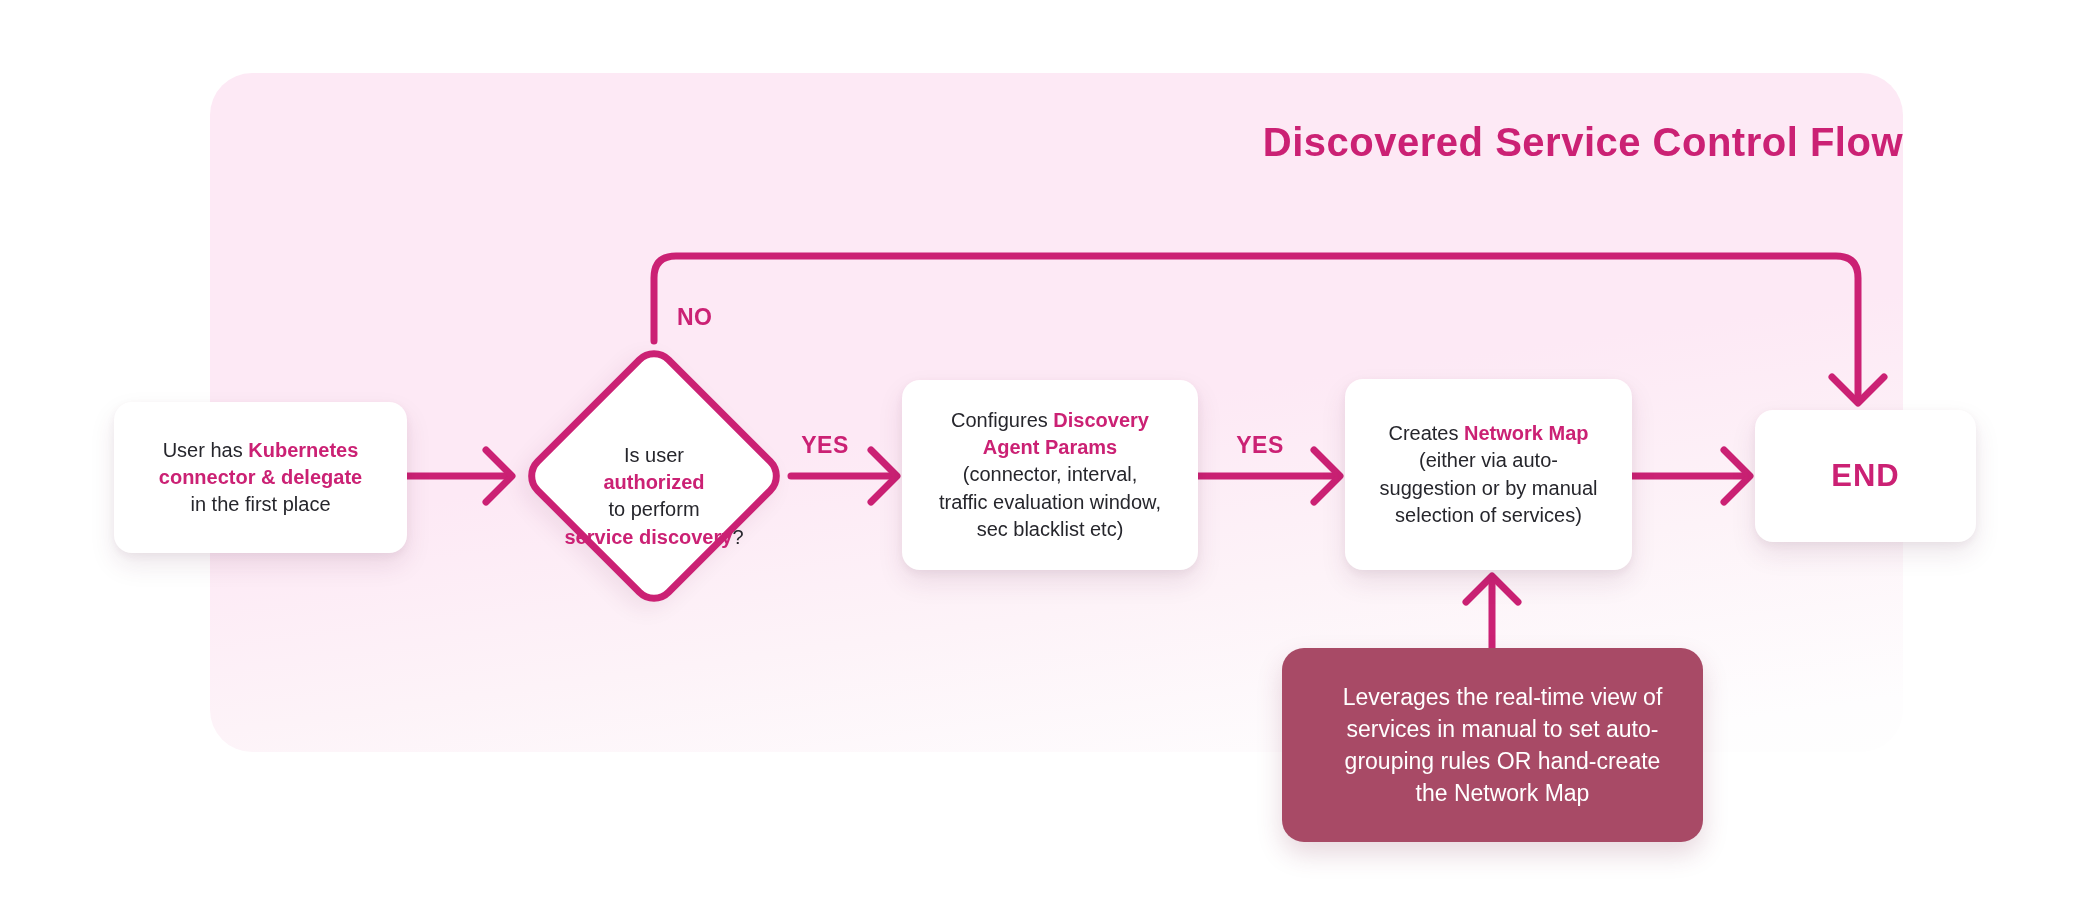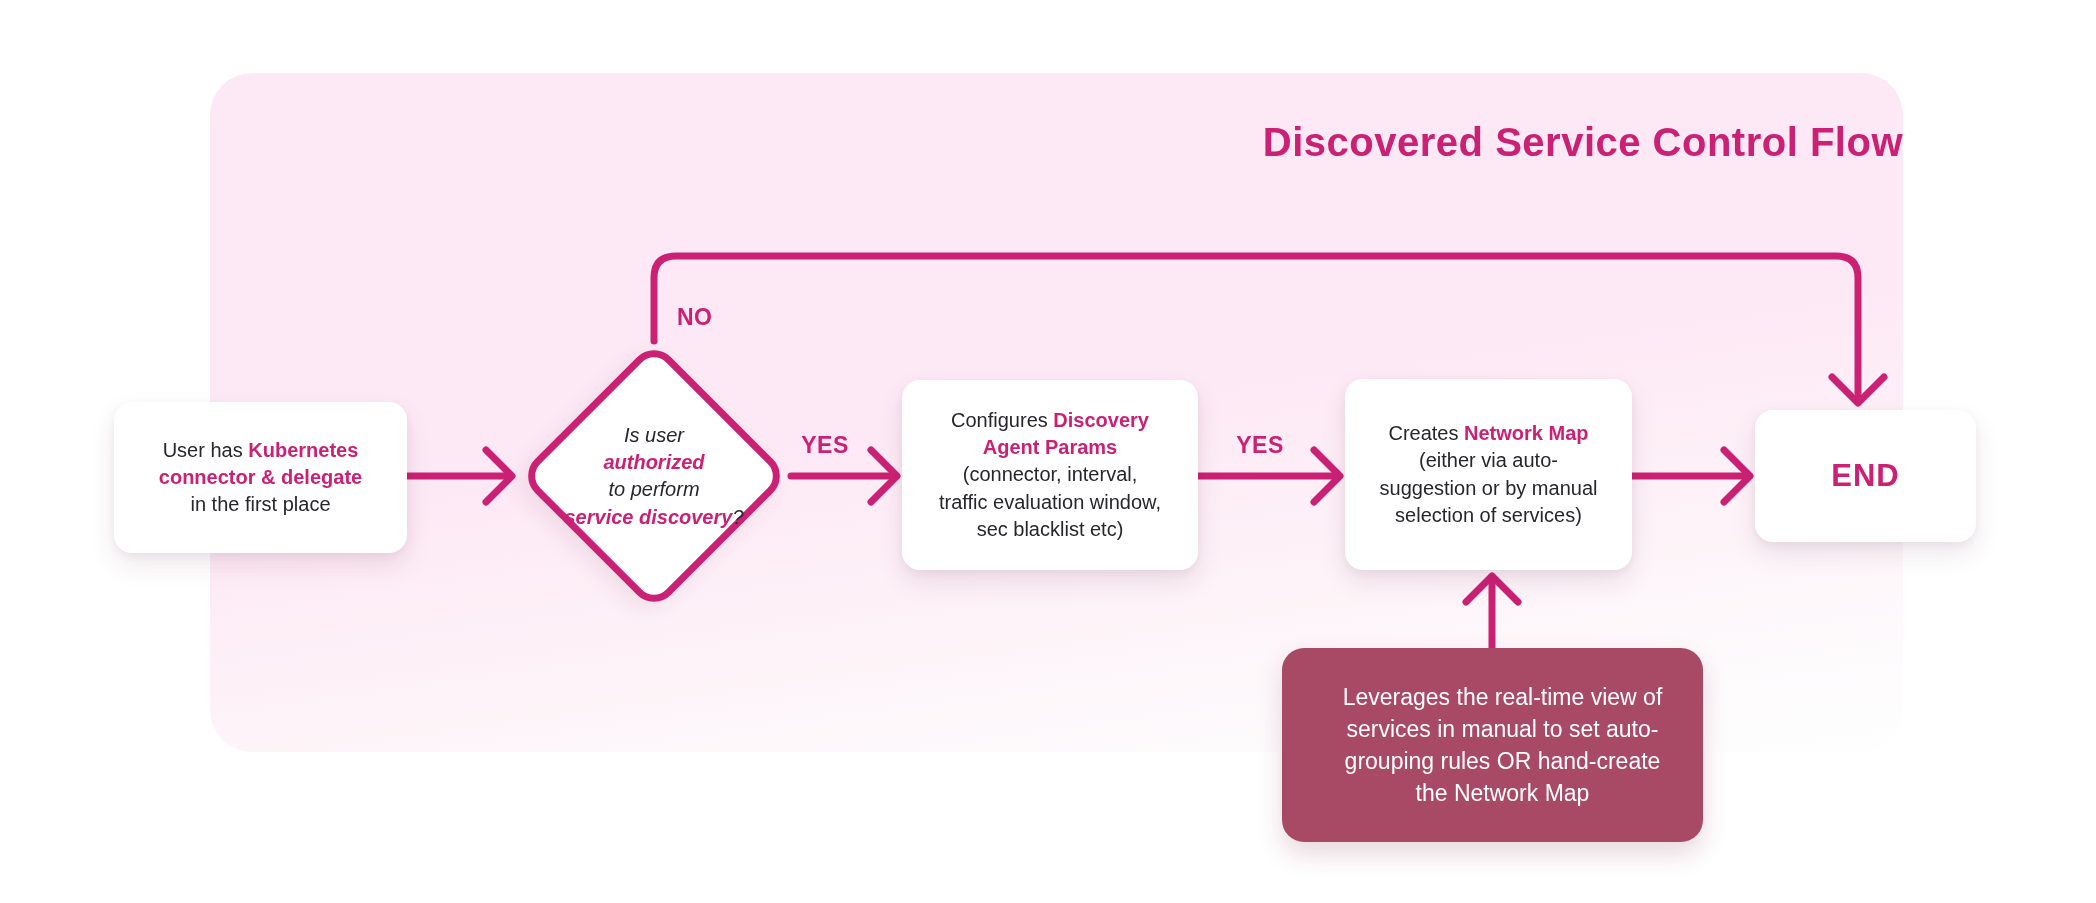--- a/index.html
+++ b/index.html
@@ -44,23 +44,23 @@
   .node-end{left:1755px;top:410px;width:221px;height:132px;}
   .end-label{font-size:31px;font-weight:700;color:var(--accent);letter-spacing:1px;}
 
   .diamond{
     position:absolute;left:558px;top:380px;width:192px;height:192px;
     background:var(--node-bg);border:7px solid var(--accent);border-radius:24px;
     transform:rotate(45deg);
     box-shadow:0 10px 22px rgba(90,30,70,.08);
   }
   .diamond-label{
-    position:absolute;left:654px;top:476px;width:210px;
+    position:absolute;left:654px;top:496px;width:210px;
     transform:translate(-50%,-50%);
-    text-align:center;font-size:20px;line-height:1.36;color:var(--text);font-style:italic;
+    text-align:center;font-size:20px;line-height:1.36;color:var(--text);
   }
 
   .note-box{
     position:absolute;left:1282px;top:648px;width:421px;height:194px;
     background:var(--note-bg);border-radius:22px;
     display:flex;align-items:center;justify-content:center;text-align:center;
     color:var(--note-text);font-size:23px;line-height:1.4;
     box-shadow:0 12px 26px rgba(120,40,70,.18);
     padding-left:20px;
   }

